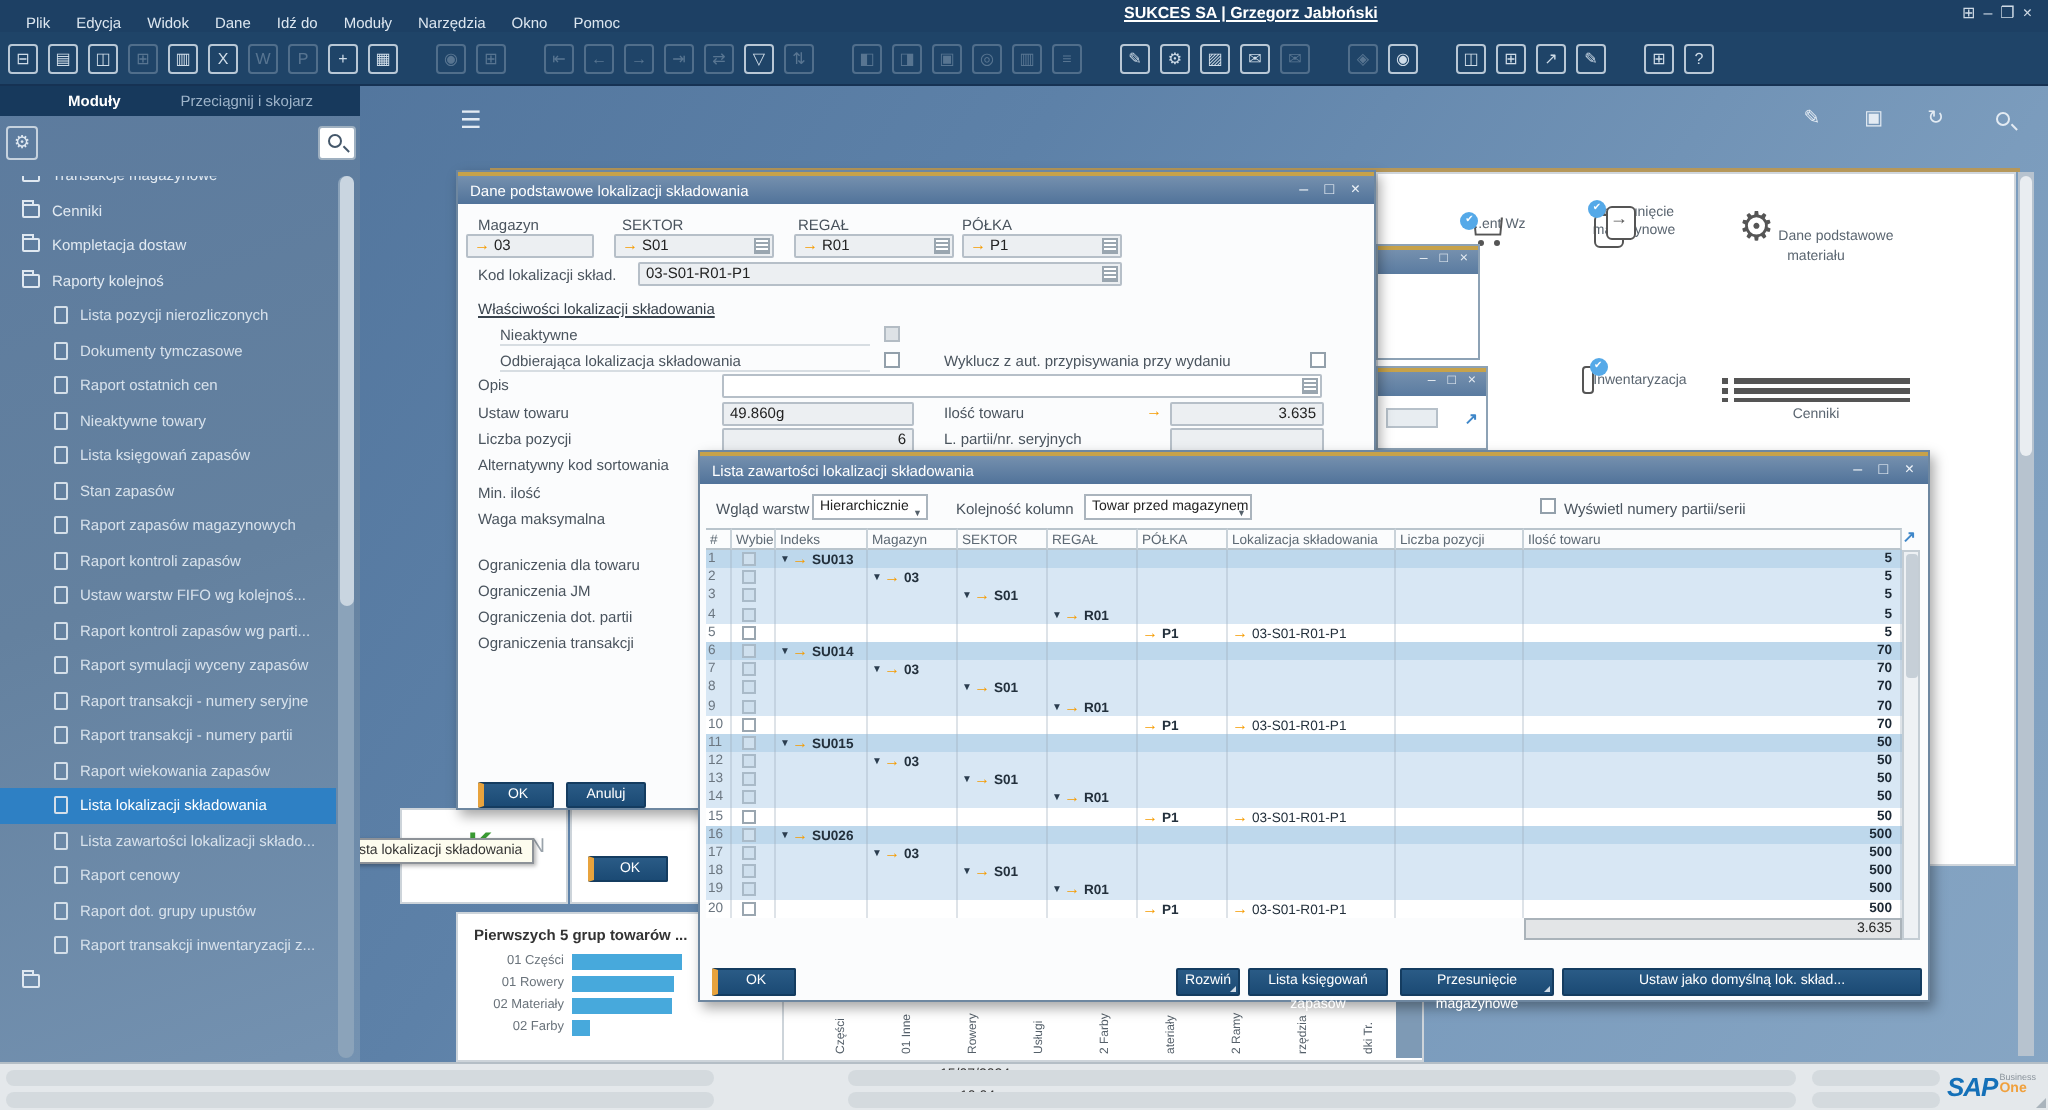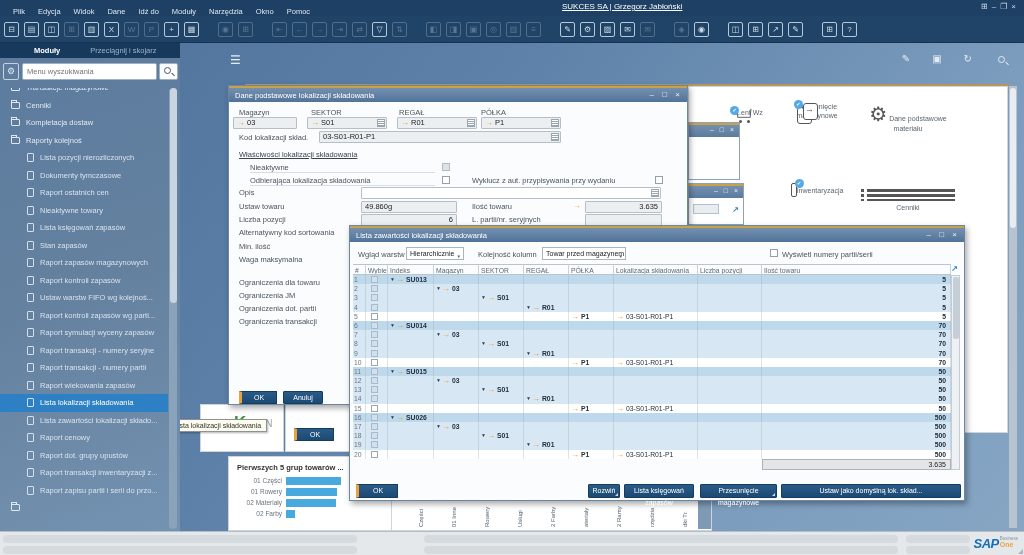--- a/index.html
+++ b/index.html
@@ -3,21 +3,21 @@
 <meta charset="utf-8">
 <style>
   * { margin:0; padding:0; box-sizing:border-box; }
   html,body { background:#3c5a7d; }
   .screen { position:relative; width:1024px; height:555px; overflow:hidden;
     font-family:"Liberation Sans",sans-serif; background:linear-gradient(125deg,#4d7098 0%,#5d81a8 40%,#7b9cbd 75%,#87a6c4 100%); }
 
   
   .topbar { position:absolute; left:0; top:0; width:1024px; height:16px; background:#1d4064; display:flex; align-items:flex-end; z-index:40; }
   .menu-item { color:#dce6f0; font-size:7.5px; margin-left:13px; cursor:default; }
-  .app-title { position:absolute; left:562px; top:2px; color:#fff; font-size:8px; font-weight:normal; text-decoration:underline; }
+  .app-title { position:absolute; left:562px; top:2px; color:#fff; font-size:8px; font-weight:bold; text-decoration:underline; }
   .win-ctrls { position:absolute; right:4px; top:2px; color:#cfdae5; font-size:8px; letter-spacing:4px; }
 
   
   .toolbar { position:absolute; left:0; top:16px; width:1024px; height:27px; background:#1f4468; border-bottom:1px solid #163253; display:flex; align-items:center; padding-left:4px; z-index:40; }
   .tbi { width:15px; height:15px; border:1px solid #b9c8d6; border-radius:2px; margin-right:5px; color:#cfdce8; font-size:8px; line-height:13px; text-align:center; flex:0 0 auto; }
   .tbi.off { opacity:.32; }
   .tbi.gap { margin-left:14px; }
 
   
   .sidebar { position:absolute; left:0; top:43px; width:180px; height:488px; z-index:25;
@@ -307,21 +307,20 @@
       </div>
   </div>
 
   <div class="sidebar">
     <div class="sb-tabs">
       <span class="sb-tab-active">Moduły</span>
       <span class="sb-tab">Przeciągnij i skojarz</span>
     </div>
     <div class="sb-search">
       <span class="tool-btn">⚙</span>
-      <input class="sb-input" placeholder="Menu wyszukiwania" style="">
       <span class="sb-mag">
           <span class="mag"></span>
         </span>
     </div>
     <div class="sb-list" id="sb-list">
         <div class="sbi cut">
           <span class="fold-ic"></span>
           <span>Transakcje magazynowe</span>
         </div>
         <div class="sbi">
@@ -404,24 +403,20 @@
           <span class="doc-ic"></span>
           <span>Raport cenowy</span>
         </div>
         <div class="sbi lvl1">
           <span class="doc-ic"></span>
           <span>Raport dot. grupy upustów</span>
         </div>
         <div class="sbi lvl1">
           <span class="doc-ic"></span>
           <span>Raport transakcji inwentaryzacji z...</span>
-        </div>
-        <div class="sbi lvl1">
-          <span class="doc-ic"></span>
-          <span>Raport zapisu partii i serii do przo...</span>
         </div>
         <div class="sbi">
           <span class="fold-ic"></span>
           <span></span>
         </div>
       </div>
     <div class="sb-scroll">
         <div class="sb-thumb"></div>
       </div>
   </div>

